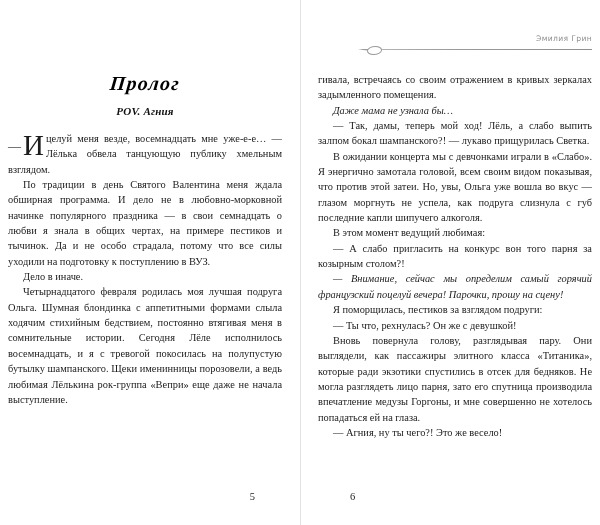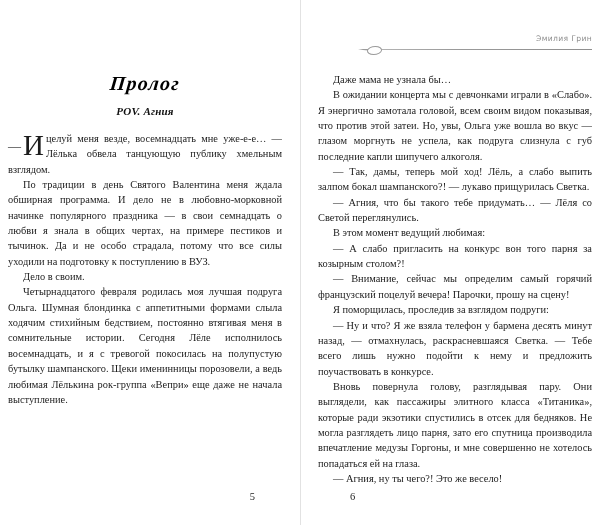--- a/index.html
+++ b/index.html
@@ -116,21 +116,21 @@
   .para {
     font-size: 10.4px;
     line-height: 15.35px;
     text-align: justify;
     text-indent: 15px;
     margin: 0;
     color: #1c1c1c;
     hyphens: manual;
   }
   .para.noindent { text-indent: 0; }
-  .para.italic { }
+  .para.italic { font-style: italic; }
 
   
   .para-drop {
     font-size: 10.4px;
     line-height: 15.35px;
     text-align: justify;
     margin: 0;
     text-indent: 0;
     color: #1c1c1c;
   }
@@ -177,21 +177,21 @@
     </div>
 
     <div class="body-block">
 
       <p class="para-drop">
         <span class="dropdash">—</span><span class="dropcap">И</span><span>целуй меня везде, восемнадцать мне уже-е-е… — Лёлька обвела танцующую публику хмельным взглядом.</span>
       </p>
 
       <p class="para">По традиции в день Святого Валентина меня ждала обширная программа. И дело не в любовно-морковной начинке популярного праздника — в свои семнадцать о любви я знала в общих чертах, на примере пестиков и тычинок. Да и не особо страдала, потому что все силы уходили на подготовку к поступлению в ВУЗ.</p>
 
-      <p class="para">Дело в своим.</p>
+      <p class="para">Дело в иначе.</p>
 
       <p class="para">Четырнадцатого февраля родилась моя лучшая подруга Ольга. Шумная блондинка с аппетитными формами слыла ходячим стихийным бедствием, постоянно втягивая меня в сомнительные истории. Сегодня Лёле исполнилось восемнадцать, и я с тревогой покосилась на полупустую бутылку шампанского. Щеки именинницы порозовели, а ведь любимая Лёлькина рок-группа «Вепри» еще даже не начала выступление.</p>
 
 
     </div>
 
     <div class="folio folio-left">5</div>
   </div>
 
   <div class="page page-right">
@@ -200,39 +200,39 @@
       <div class="runhead-name">Эмилия Грин</div>
       <div class="runhead-rule">
         <span class="bar"></span>
         <span class="tip"></span>
         <span class="leaf"></span>
       </div>
     </div>
 
     <div class="right-body">
 
+      <p class="para noindent">гивала, встречаясь со своим отражением в кривых зеркалах задымленного помещения.</p>
 
       <p class="para italic">Даже мама не узнала бы…</p>
 
+      <p class="para">— Так, дамы, теперь мой ход! Лёль, а слабо выпить залпом бокал шампанского?! — лукаво прищурилась Светка.</p>
+
       <p class="para">В ожидании концерта мы с девчонками играли в «Слабо». Я энергично замотала головой, всем своим видом показывая, что против этой затеи. Но, увы, Ольга уже вошла во вкус — глазом моргнуть не успела, как подруга слизнула с губ последние капли шипучего алкоголя.</p>
 
-      <p class="para">— Так, дамы, теперь мой ход! Лёль, а слабо выпить залпом бокал шампанского?! — лукаво прищурилась Светка.</p>
-
-      <p class="para">— Агния, что бы такого тебе придумать… — Лёля со Светой переглянулись.</p>
 
       <p class="para">В этом момент ведущий любимая:</p>
 
       <p class="para">— А слабо пригласить на конкурс вон того парня за козырным столом?!</p>
 
       <p class="para italic">— Внимание, сейчас мы определим самый горячий французский поцелуй вечера! Парочки, прошу на сцену!</p>
 
-      <p class="para">Я поморщилась, проследив за взглядом подруги:</p>
-
-
-      <p class="para">— Ну и что? Я же взяла телефон у бармена десять минут назад, — отмахнулась, раскрасневшаяся Светка. — Тебе всего лишь нужно подойти к нему и предложить поучаствовать в конкурсе.</p>
+      <p class="para">Я поморщилась, пестиков за взглядом подруги:</p>
+
+      <p class="para">— Ты что, рехнулась? Он же с девушкой!</p>
+
 
       <p class="para">Вновь повернула голову, разглядывая пару. Они выглядели, как пассажиры элитного класса «Титаника», которые ради экзотики спустились в отсек для бедняков. Не могла разглядеть лицо парня, зато его спутница производила впечатление медузы Горгоны, и мне совершенно не хотелось попадаться ей на глаза.</p>
 
       <p class="para">— Агния, ну ты чего?! Это же весело!</p>
 
     </div>
 
     <div class="folio folio-right">6</div>
   </div>
 

